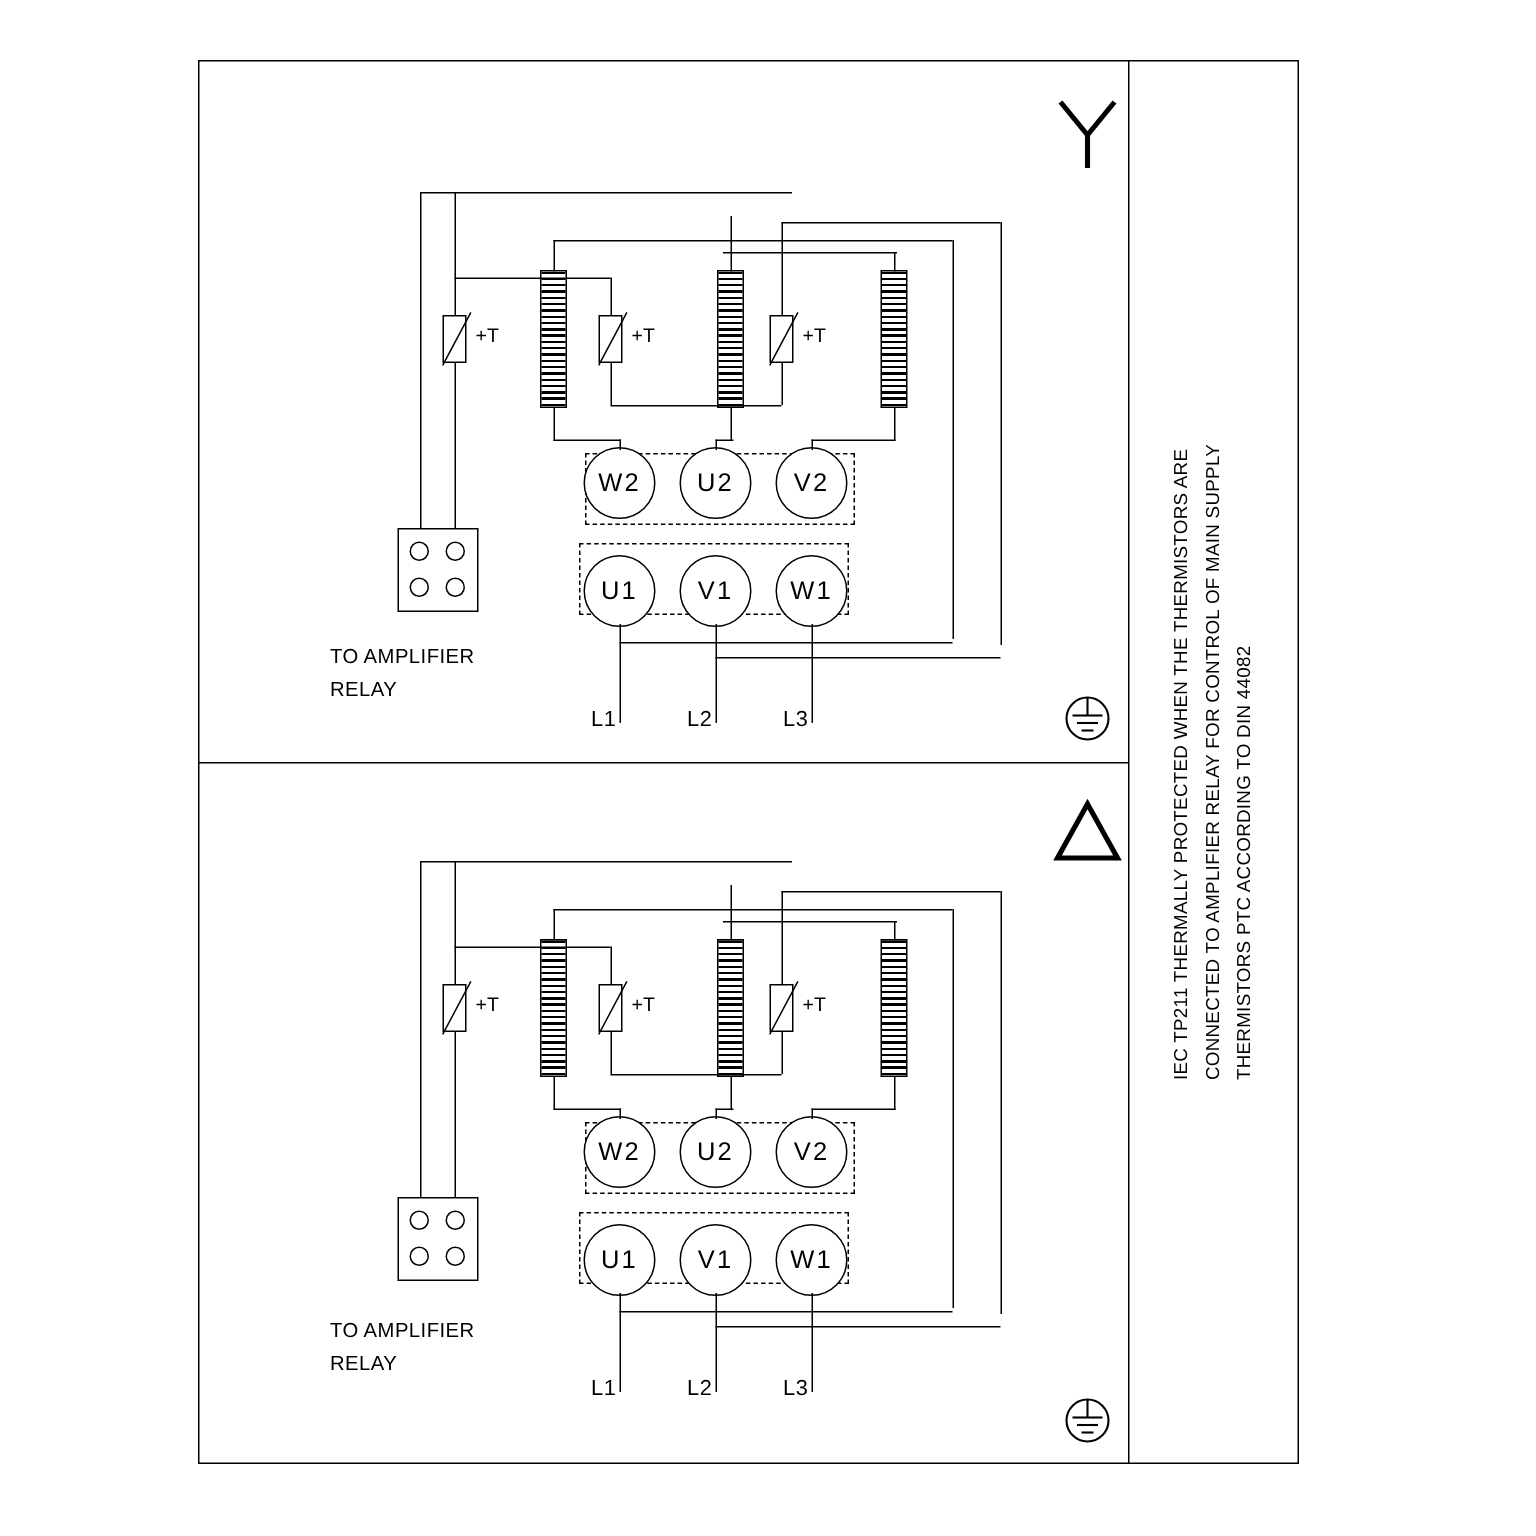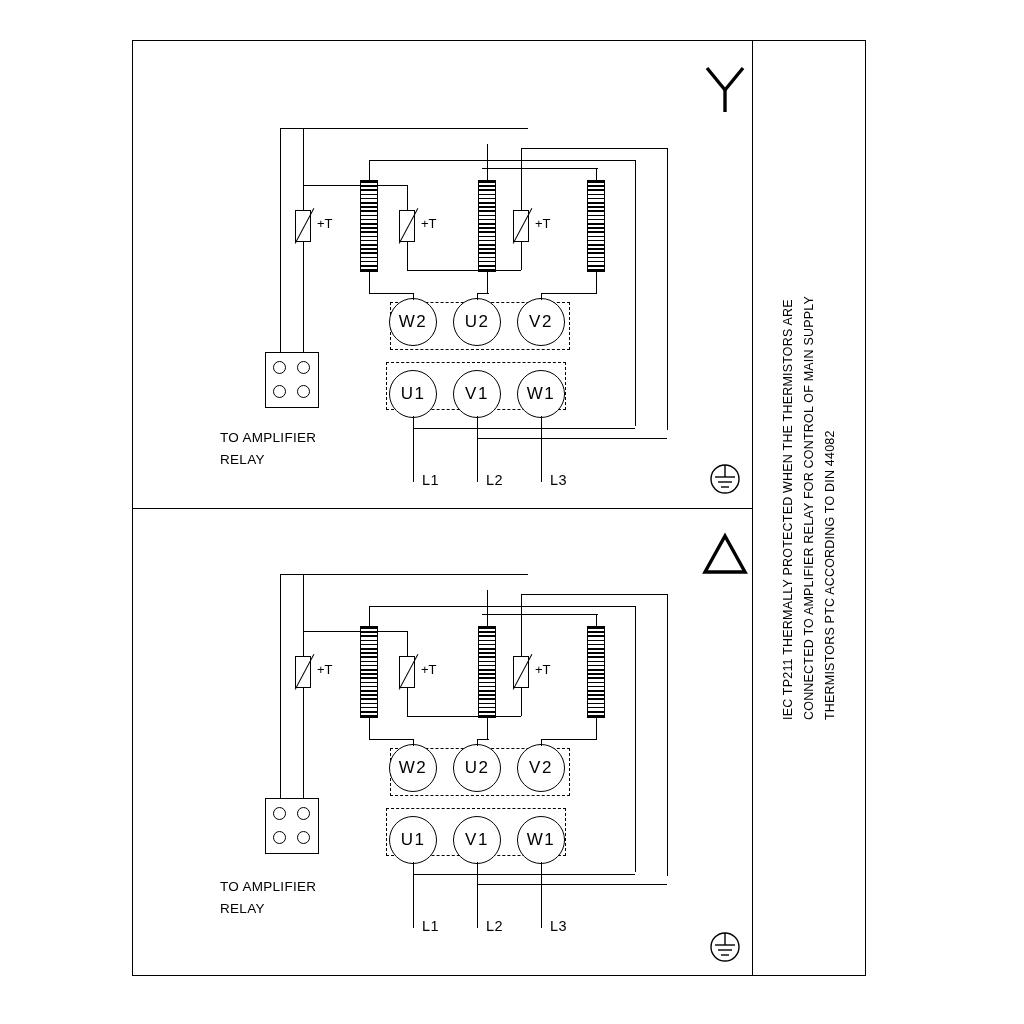--- a/index.html
+++ b/index.html
@@ -128,21 +128,21 @@
     background: #fff;
   }
   .plug-pin {
     border: 1.3px solid #000;
     border-radius: 50%;
     box-sizing: border-box;
     background: #fff;
   }
 
   .label { font-size: 13.5px; letter-spacing: 0.3px; }
-  .phase-label { font-size: 14.5px; letter-spacing: 0.5px; margin-left: 28px; }
+  .phase-label { font-size: 14.5px; letter-spacing: 0.5px; }
 
   svg { display: block; overflow: visible; }
 </style>
 </head>
 <body>
 
 <div id="page">
 
   <div class="abs frame"></div>
   <div class="abs h-divider"></div>

